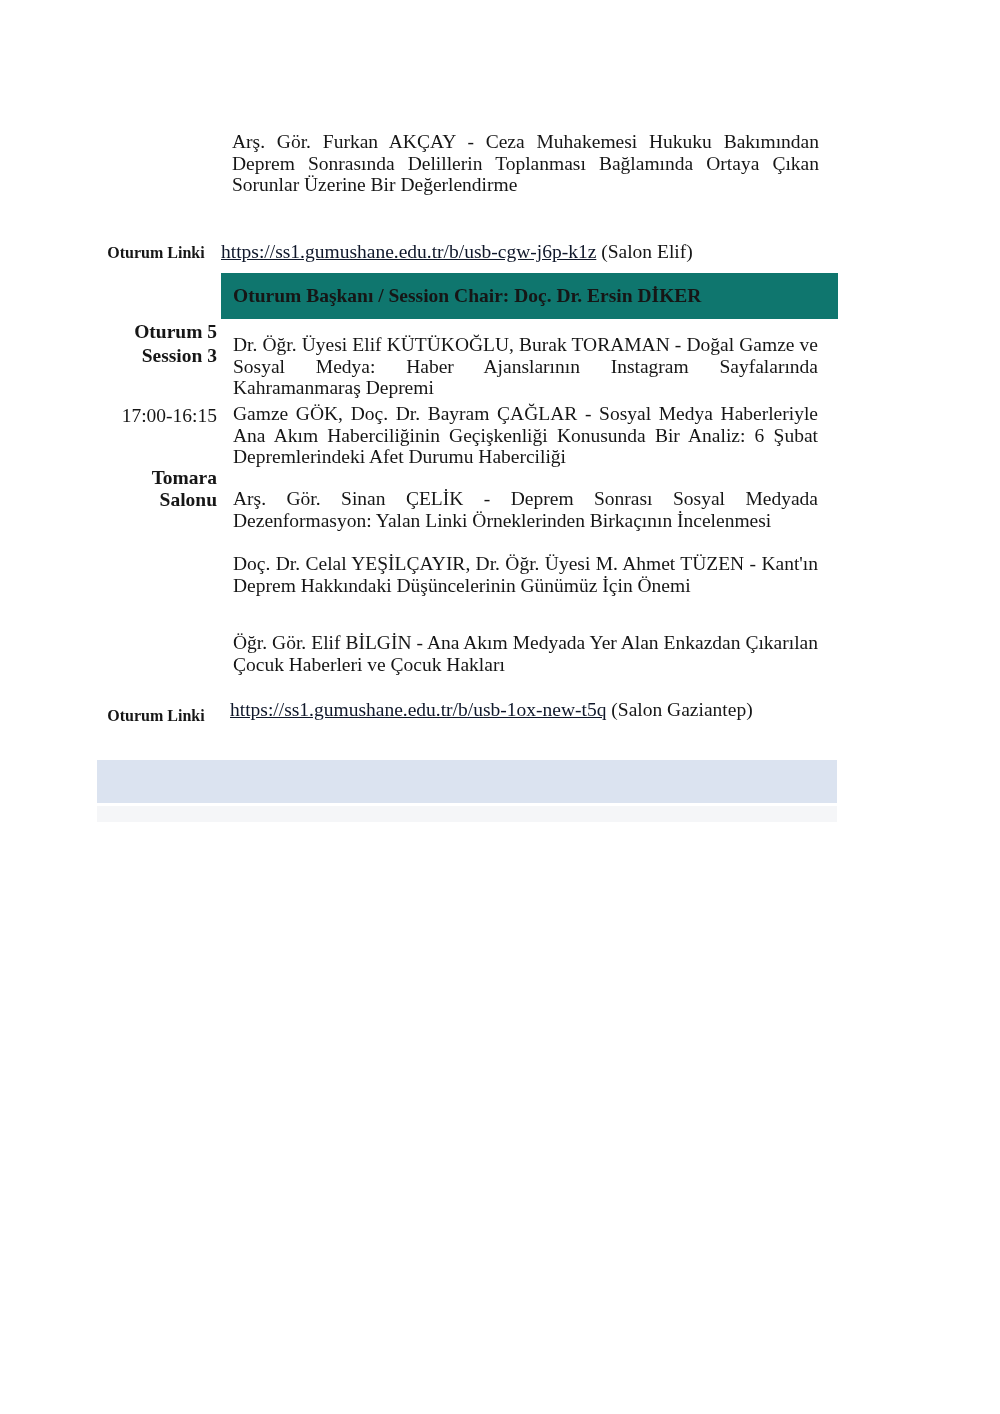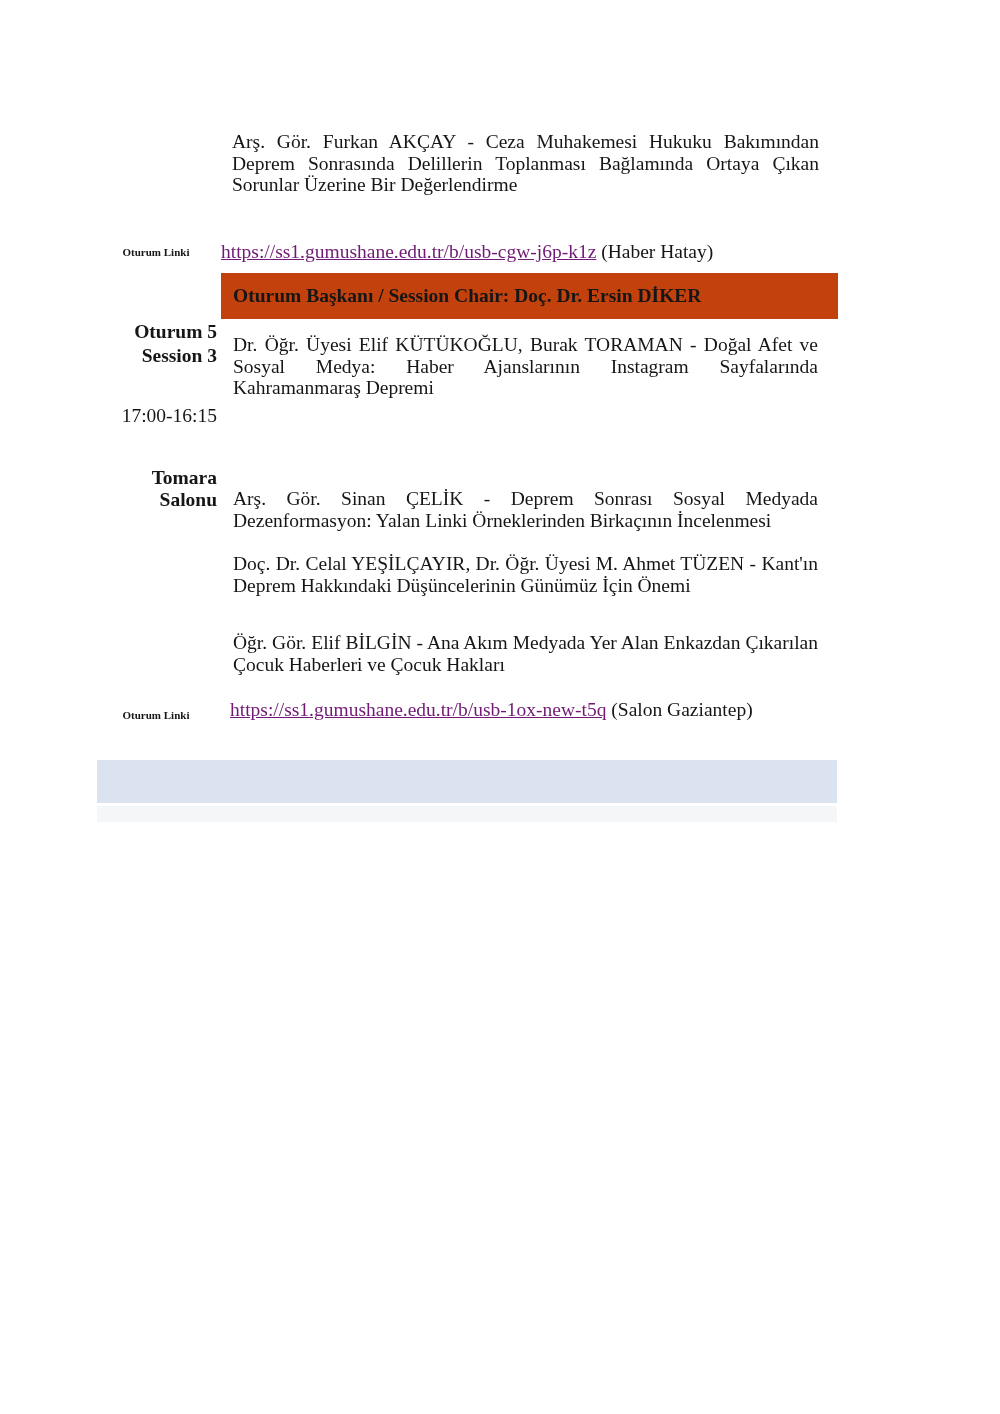--- a/index.html
+++ b/index.html
@@ -32,41 +32,41 @@
     font-size: 19.5px;
     line-height: 23px;
   }
   .bold { font-weight: bold; }
   .link-label {
     position: absolute;
     left: 95px;
     width: 122px;
     text-align: center;
     font-weight: bold;
-    font-size: 11px;
+    font-size: 16px;
     line-height: 17px;
   }
   .link-row {
     position: absolute;
     font-size: 19.5px;
     line-height: 22px;
     white-space: nowrap;
   }
   .hyperlink {
-    color: #701a75;
+    color: #0f172a;
     text-decoration: underline;
     cursor: pointer;
   }
   .chair-bar {
     position: absolute;
     left: 221px;
     top: 273px;
     width: 617px;
     height: 46px;
-    background: #c2410c;
+    background: #0f766e;
     display: flex;
     align-items: center;
   }
   .chair-text {
     font-weight: bold;
     font-size: 19.5px;
     padding-left: 12px;
   }
   .footer-blue-bar {
     position: absolute;
@@ -87,41 +87,42 @@
 </style>
 </head>
 <body>
 
 <div class="page">
 
   <div class="para" style="top: 131px; left: 232px; width: 587px;">Arş. Gör. Furkan AKÇAY - Ceza Muhakemesi Hukuku Bakımından Deprem Sonrasında Delillerin Toplanması Bağlamında Ortaya Çıkan Sorunlar Üzerine Bir Değerlendirme</div>
 
   <div class="link-label" style="top: 244px;">Oturum Linki</div>
   <div class="link-row" style="left: 221px; top: 241px;">
-    <a class="hyperlink">https://ss1.gumushane.edu.tr/b/usb-cgw-j6p-k1z</a><span> (Haber Hatay)</span>
+    <a class="hyperlink">https://ss1.gumushane.edu.tr/b/usb-cgw-j6p-k1z</a><span> (Salon Elif)</span>
   </div>
 
   <div class="chair-bar">
     <div class="chair-text">Oturum Başkanı / Session Chair: Doç. Dr. Ersin DİKER</div>
   </div>
 
   <div class="left-label bold" style="top: 320px; line-height: 23.5px;">
     <div>Oturum 5</div>
     <div>Session 3</div>
   </div>
 
   <div class="left-label" style="top: 404px;">17:00-16:15</div>
 
   <div class="left-label bold" style="top: 467px; line-height: 22px;">
     <div>Tomara</div>
     <div>Salonu</div>
   </div>
 
-  <div class="para" style="top: 334px;">Dr. Öğr. Üyesi Elif KÜTÜKOĞLU, Burak TORAMAN - Doğal Afet ve Sosyal Medya: Haber Ajanslarının Instagram Sayfalarında Kahramanmaraş Depremi</div>
+  <div class="para" style="top: 334px;">Dr. Öğr. Üyesi Elif KÜTÜKOĞLU, Burak TORAMAN - Doğal Gamze ve Sosyal Medya: Haber Ajanslarının Instagram Sayfalarında Kahramanmaraş Depremi</div>
 
+  <div class="para" style="top: 403px;">Gamze GÖK, Doç. Dr. Bayram ÇAĞLAR - Sosyal Medya Haberleriyle Ana Akım Haberciliğinin Geçişkenliği Konusunda Bir Analiz: 6 Şubat Depremlerindeki Afet Durumu Haberciliği</div>
 
   <div class="para" style="top: 488px;">Arş. Gör. Sinan ÇELİK - Deprem Sonrası Sosyal Medyada Dezenformasyon: Yalan Linki Örneklerinden Birkaçının İncelenmesi</div>
 
   <div class="para" style="top: 632px;">Öğr. Gör. Elif BİLGİN - Ana Akım Medyada Yer Alan Enkazdan Çıkarılan Çocuk Haberleri ve Çocuk Hakları</div>
 
   <div class="para" style="top: 553px;">Doç. Dr. Celal YEŞİLÇAYIR, Dr. Öğr. Üyesi M. Ahmet TÜZEN - Kant'ın Deprem Hakkındaki Düşüncelerinin Günümüz İçin Önemi</div>
 
   <div class="link-label" style="top: 707px;">Oturum Linki</div>
   <div class="link-row" style="left: 230px; top: 699px;">
     <a class="hyperlink">https://ss1.gumushane.edu.tr/b/usb-1ox-new-t5q</a><span> (Salon Gaziantep)</span>

